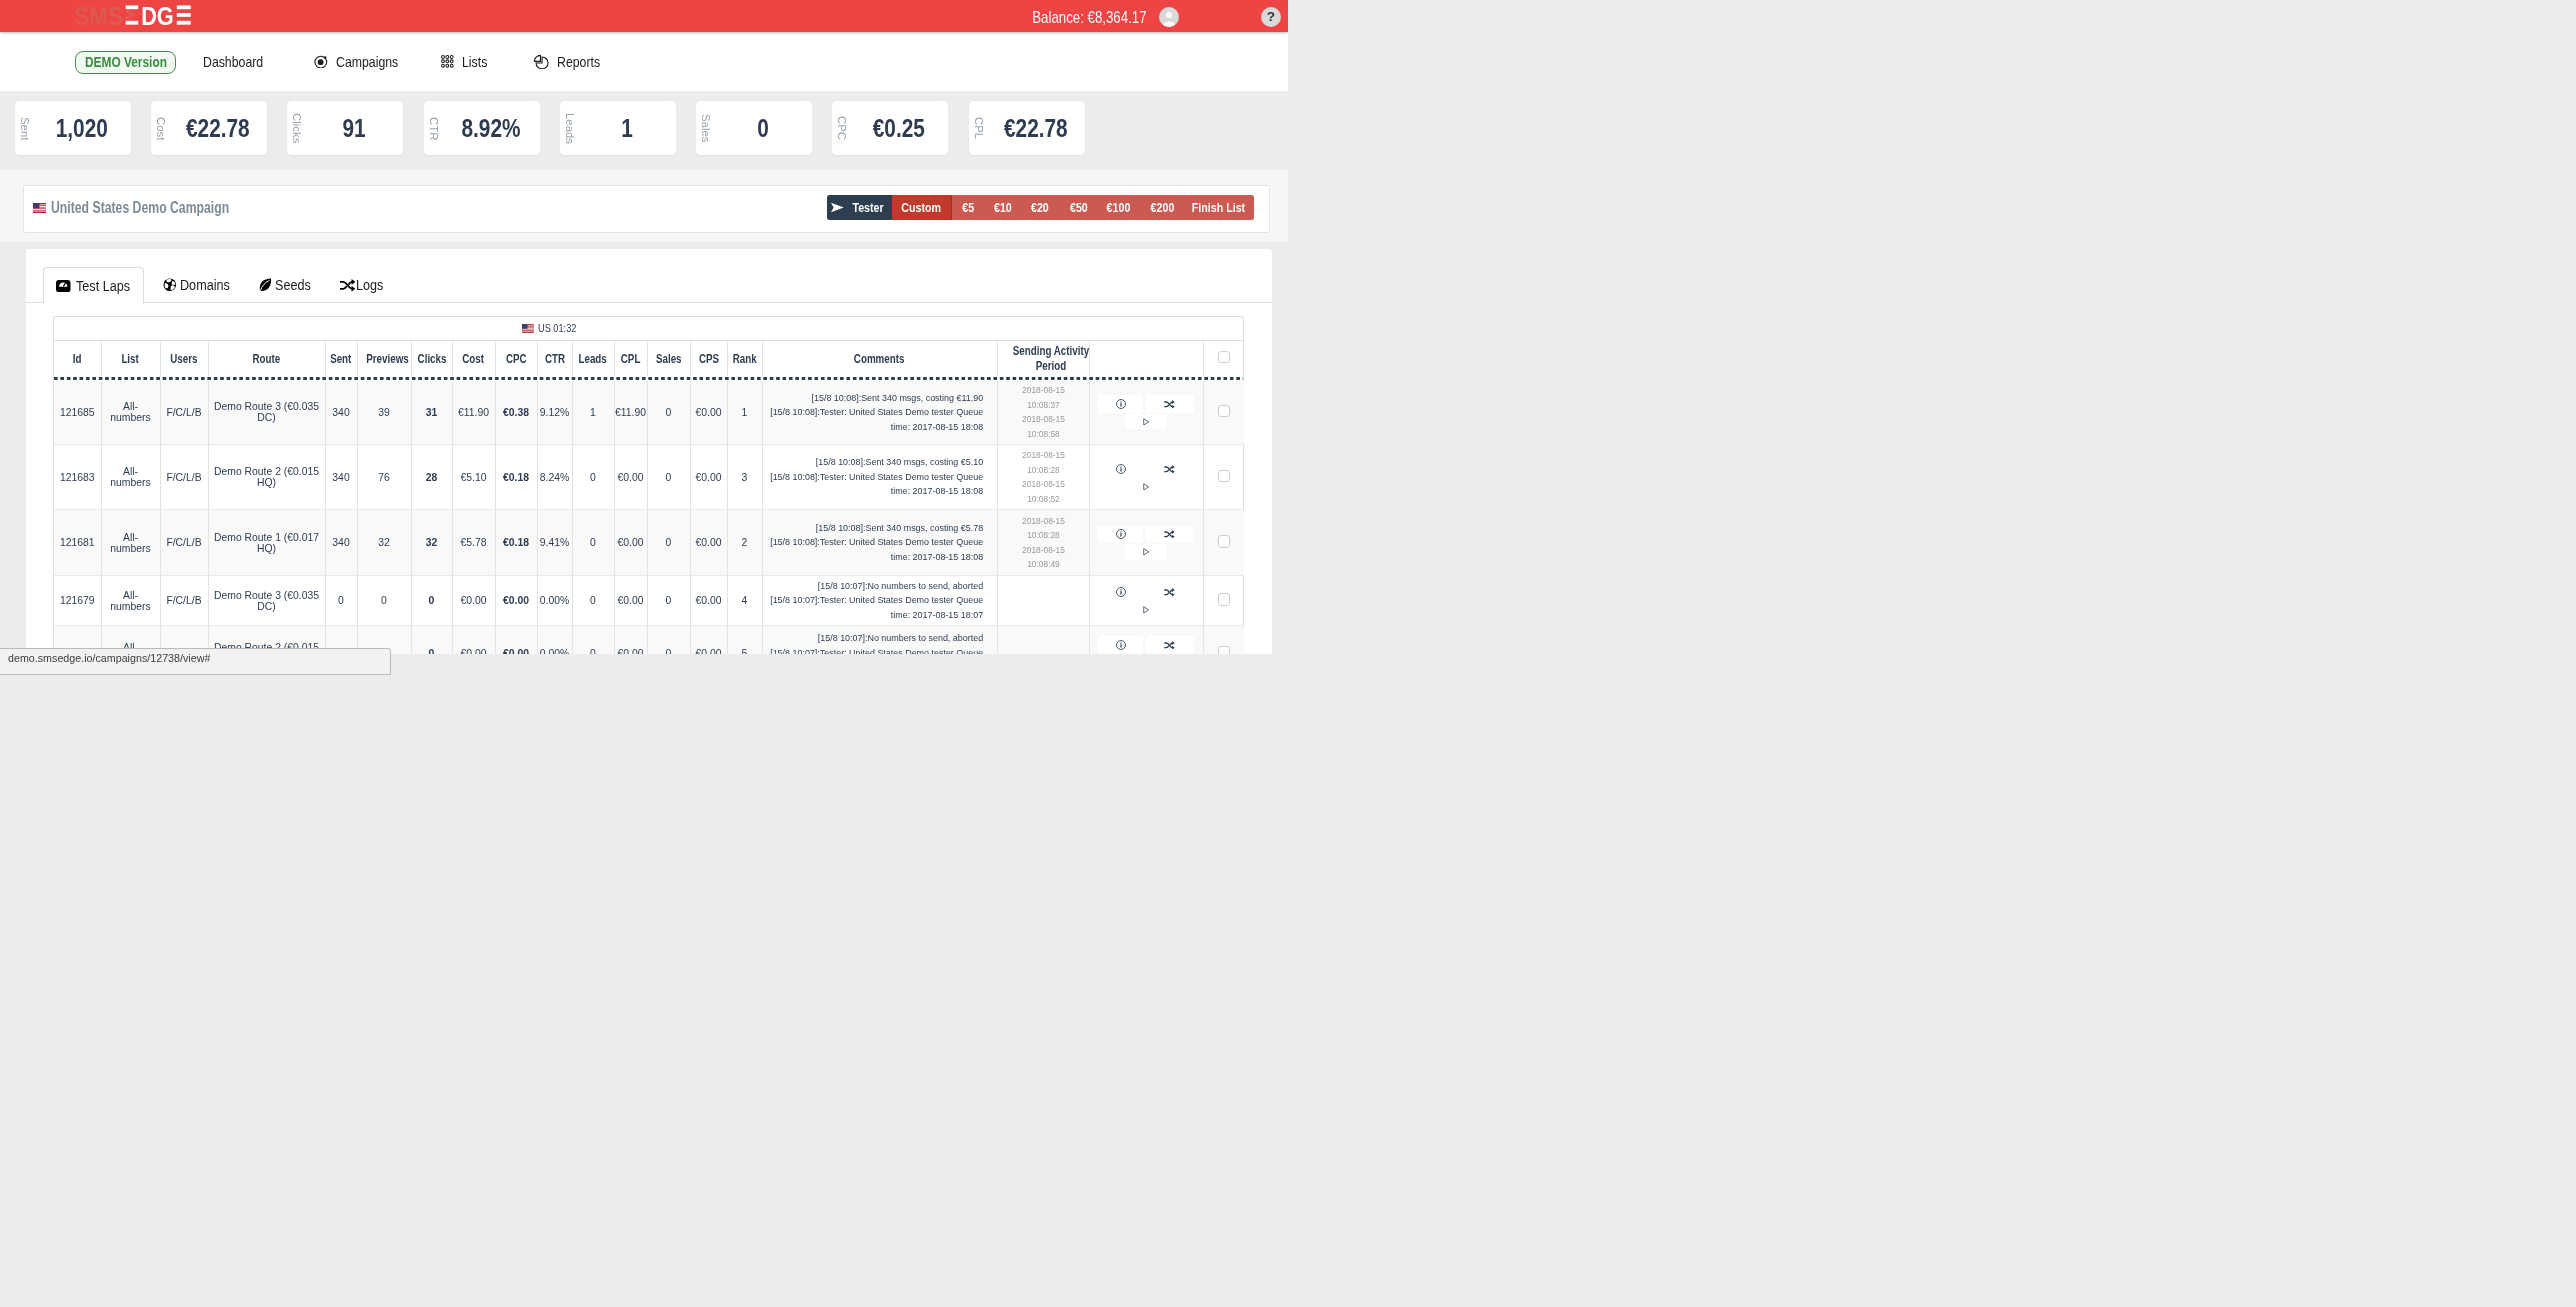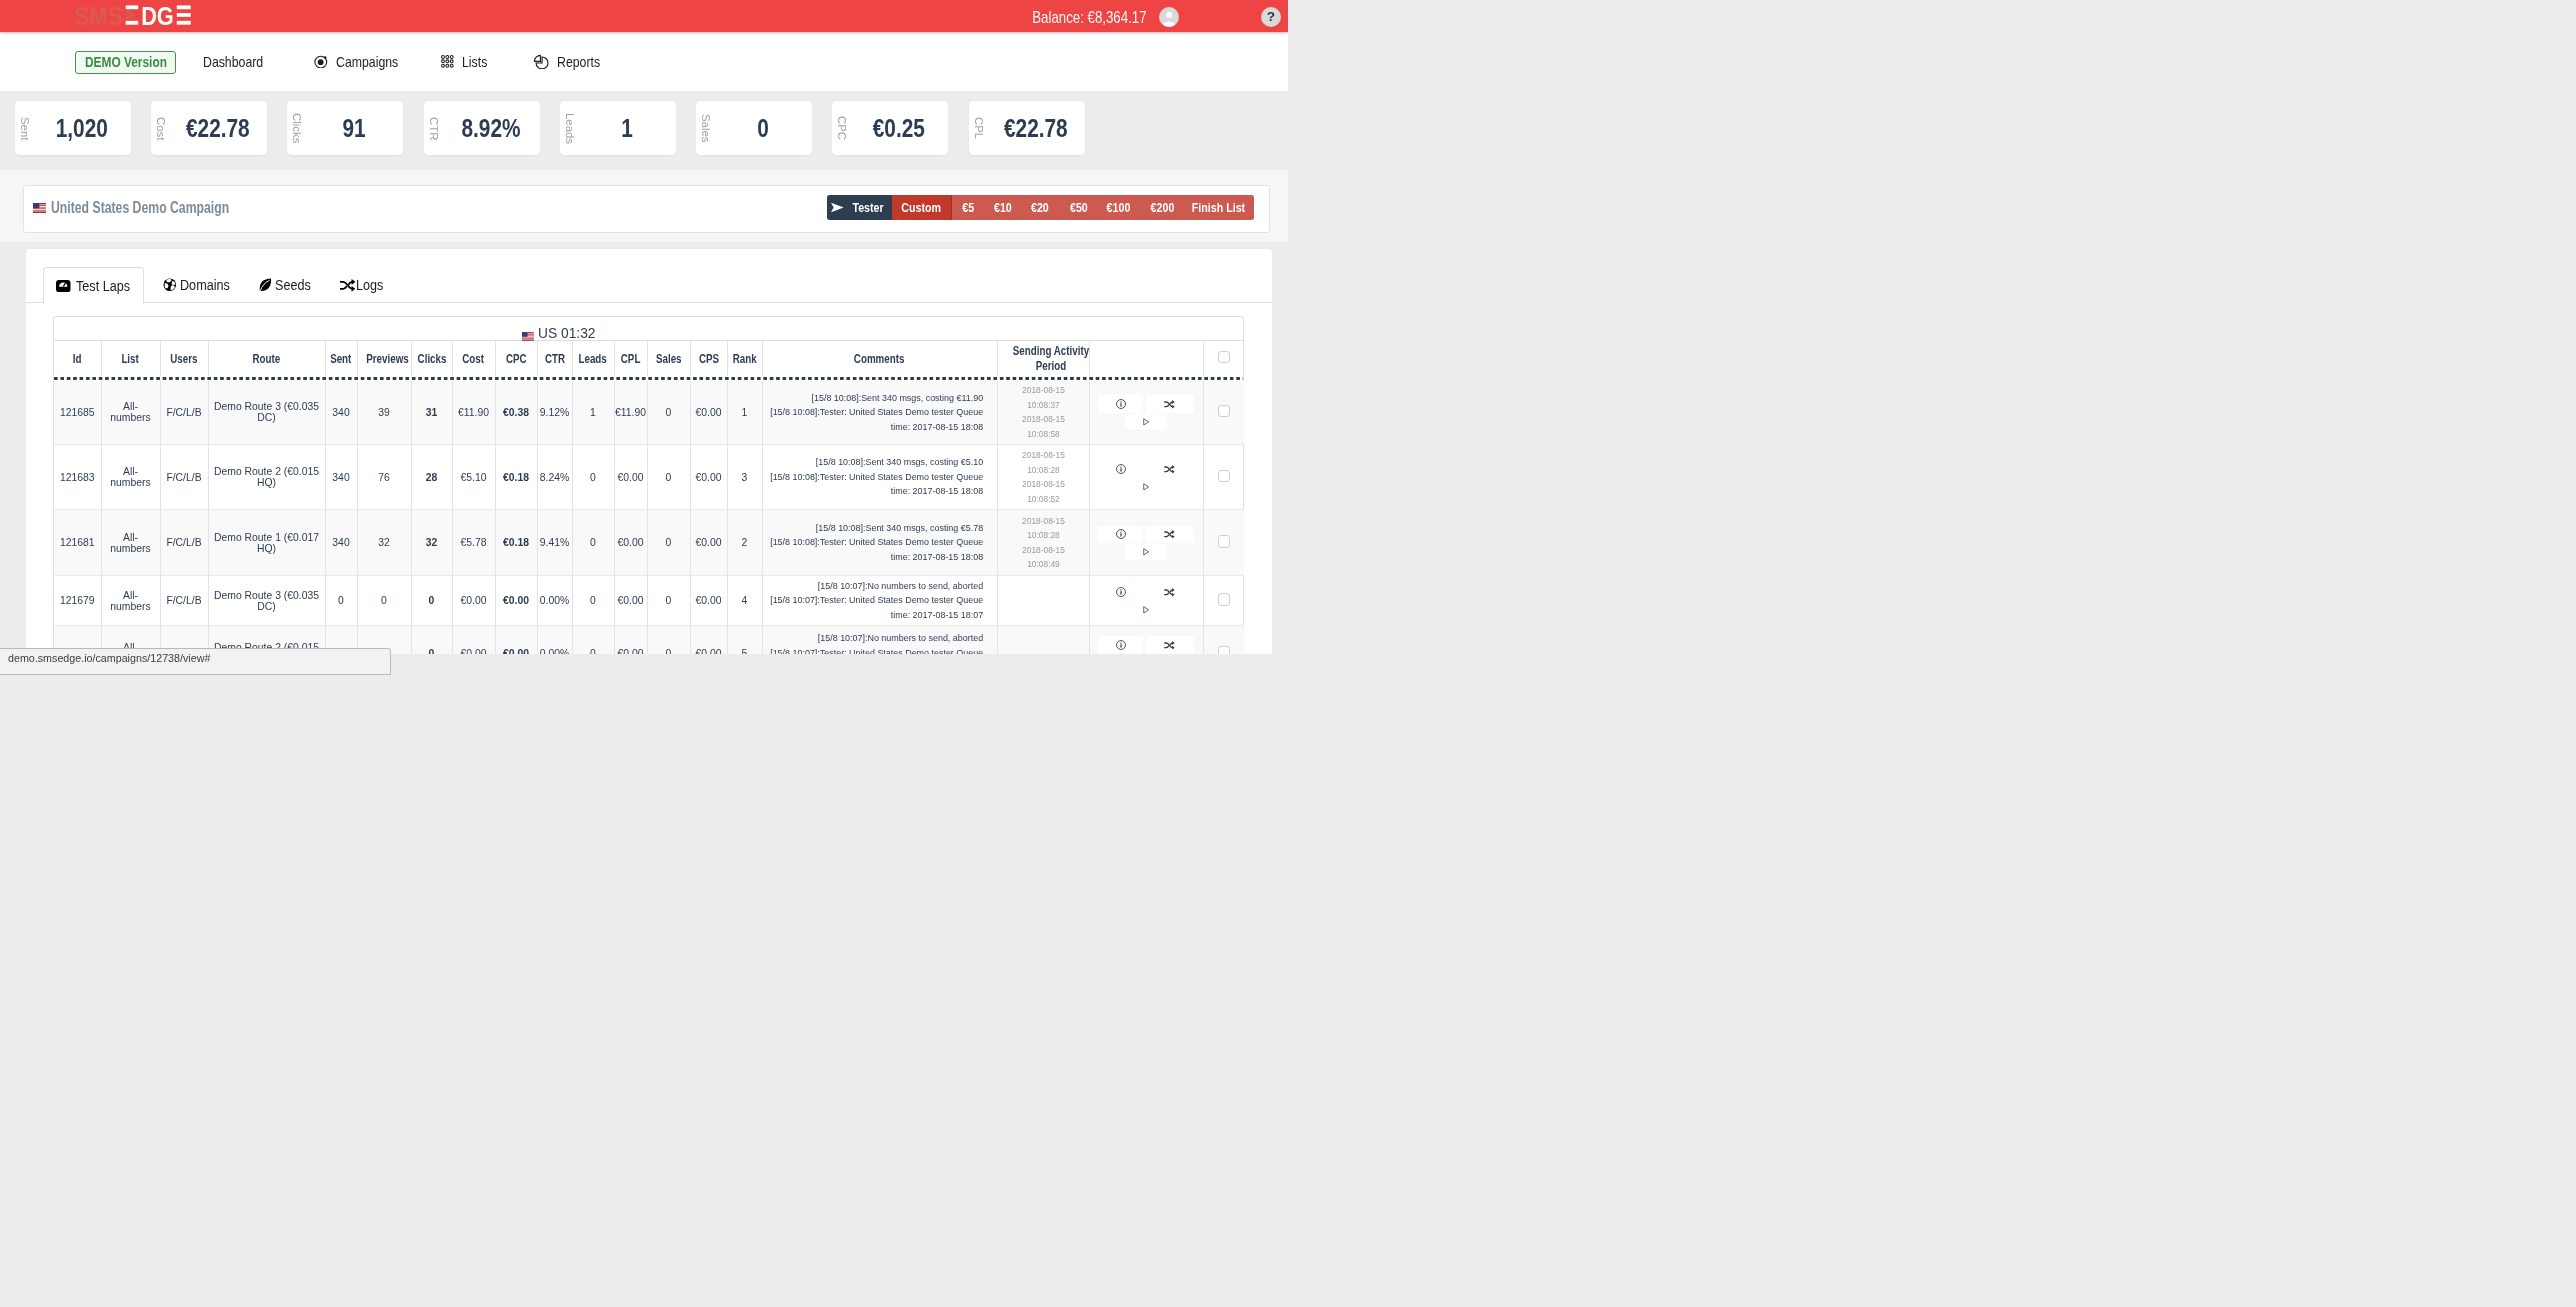--- a/index.html
+++ b/index.html
@@ -12,21 +12,21 @@
 
 
 header { position:relative; height:32px; background:#ef4444; box-shadow:0 1.8px 2.7px rgba(0,0,0,.28); z-index:10; }
 .logo { position:absolute; left:74px; top:4.5px; }
 .balance { position:absolute; right:141px; top:7.7px; color:#f5f8fa; font-size:17px; white-space:nowrap; }
 .avatar { position:absolute; left:1159px; top:7px; width:20px; height:20px; border-radius:50%; background:#d9d9d9; overflow:hidden; }
 .help { position:absolute; left:1261px; top:7px; width:20px; height:20px; border-radius:50%; background:#d9d9d9; color:#333; font-weight:bold; font-size:13.6px; text-align:center; line-height:20px; }
 
 
 nav { position:relative; height:59px; background:#fff; }
-.demobtn { position:absolute; left:75px; top:19px; width:101px; height:23px; border:0.9px solid #43904a; border-radius:3px; background:#f2f9f2; color:#388e3c; font-weight:bold; font-size:14.5px; text-align:left; line-height:21px; white-space:nowrap; }
+.demobtn { position:absolute; left:75px; top:19px; width:101px; height:23px; border:0.9px solid #43904a; border-radius:8px; background:#f2f9f2; color:#388e3c; font-weight:bold; font-size:14.5px; text-align:left; line-height:21px; white-space:nowrap; }
 .navitem { position:absolute; top:0; height:59px; display:flex; align-items:center; color:#1d1d1d; font-size:15px; white-space:nowrap; }
 .navitem svg { margin-right:8.2px; flex-shrink:0; }
 
 
 .cards { position:relative; height:79px; }
 .card { position:absolute; top:10.4px; height:54px; width:116px; background:#fff; border-radius:4.5px; box-shadow:0 0.9px 1.8px rgba(0,0,0,.05); }
 .card .lbl { position:absolute; left:4.1px; top:0; height:54px; display:flex; justify-content:center; align-items:center; color:#9aa3ac; font-size:11.4px; writing-mode:vertical-rl; }
 .card .val { position:absolute; left:23.6px; right:5.4px; top:0; height:54px; display:flex; align-items:center; justify-content:center; color:#2e3c52; font-weight:bold; font-size:25.4px; }
 
 
@@ -44,21 +44,21 @@
 
 .panel { position:relative; margin-top:6.6px; margin-left:26px; width:1246px; height:406px; background:#fff; border-radius:3.6px 3.6px 0 0; }
 .tabs { position:absolute; left:0; top:18.6px; width:100%; height:36px; border-bottom:0.9px solid #ddd; }
 .tab { position:absolute; top:0; height:36px; display:flex; align-items:center; font-size:15.4px; color:#1d1d1d; white-space:nowrap; }
 .tab.active { left:17.4px; width:101px; background:#fff; border:0.9px solid #ddd; border-bottom:none; border-radius:3.6px 3.6px 0 0; height:37px; padding-left:12px; }
 .tab svg { margin-right:3.6px; }
 
 
 .tablebox { position:absolute; left:27px; top:67px; width:1191px; border:0.9px solid #ddd; border-radius:2.7px; background:#fff; }
 .usrow { position:relative; height:24.5px; border-bottom:0.9px solid #ddd; }
-.usrow .uslabel { position:absolute; left:468px; top:0; height:24.5px; display:flex; align-items:flex-end; font-size:15px; color:#2e3c52; }
+.usrow .uslabel { position:absolute; left:468px; top:0; height:24.5px; display:flex; align-items:center; font-size:10px; color:#2e3c52; }
 .usrow .uslabel svg { margin-right:4.5px; }
 table { border-collapse:collapse; table-layout:fixed; width:1190px; font-size:10.4px; color:#2e3c52; }
 th { font-size:13.6px; font-weight:bold; height:35px; border-right:0.9px solid #e3e3e3; padding:0; }
 th:last-child { border-right:none; }
 td { border-right:0.9px solid #e3e3e3; border-bottom:0.9px solid #e9e9e9; text-align:center; vertical-align:middle; padding:0; }
 td:last-child { border-right:none; }
 tr.odd td { background:#f9f9f9; }
 .dotted { height:4.5px; background:repeating-linear-gradient(90deg,#2c3e50 0 3.2px,transparent 3.2px 6.4px); background-size:6.4px 2.7px; background-repeat:repeat-x; background-position:0 0.9px; }
 td.cmt { text-align:right; padding-left:4.1px; }
 td.cmt .l { display:block; white-space:nowrap; transform:scaleX(.94); transform-origin:left; line-height:14.5px; font-size:9.5px; }

